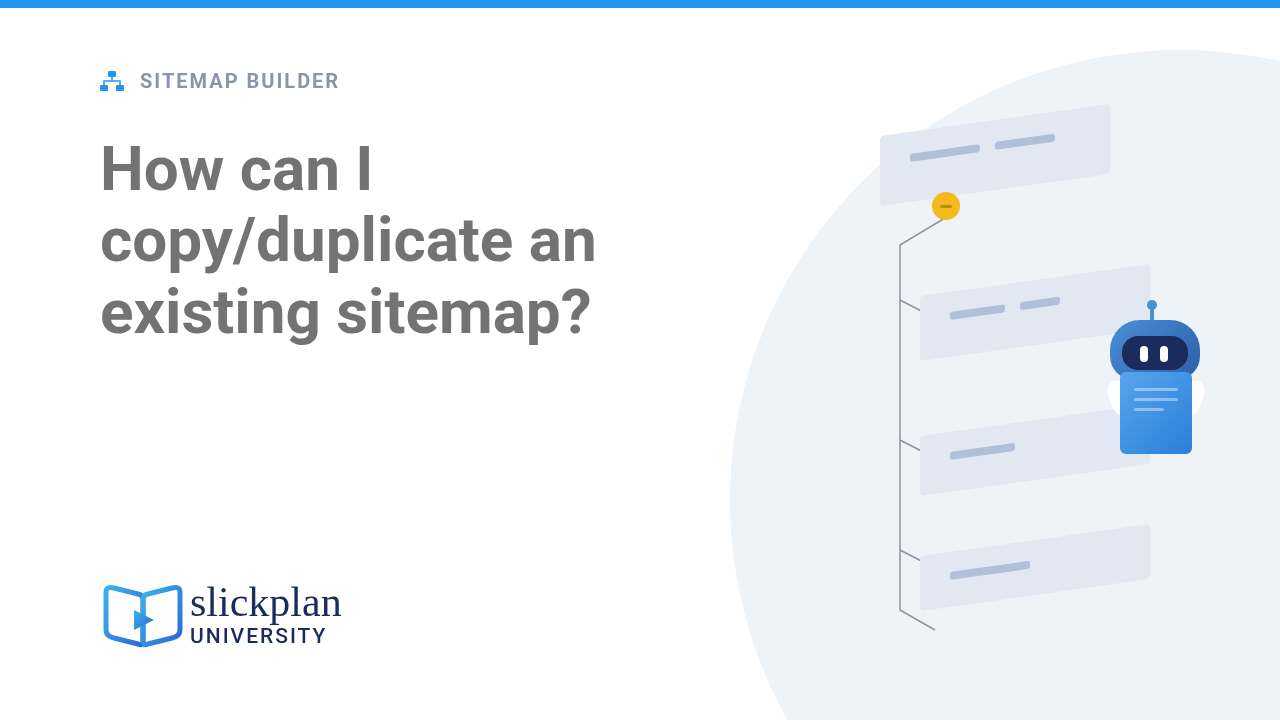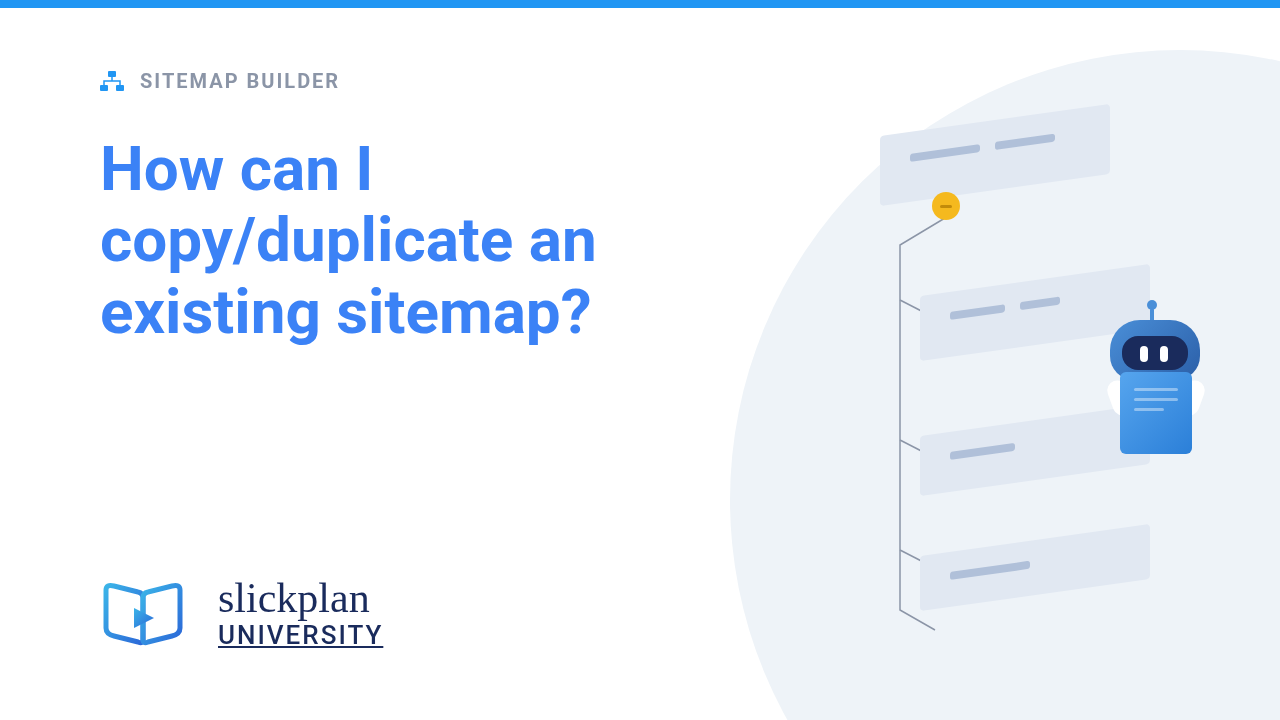--- a/index.html
+++ b/index.html
@@ -44,52 +44,52 @@
     .category-label {
       font-size: 20px;
       font-weight: 700;
       letter-spacing: 2px;
       color: #8b95a7;
     }
     .headline {
       font-size: 62px;
       font-weight: 700;
       line-height: 1.15;
-      color: #3b82f6;
+      color: #737373;
       max-width: 700px;
     }
     .footer-logo {
       position: absolute;
       bottom: 70px;
       left: 100px;
       display: flex;
-      gap: 32px;
+      align-items: center;
+      gap: 4px;
       z-index: 1;
     }
     .book-icon {
       width: 86px;
       height: 68px;
     }
     .brand-text {
       display: flex;
       flex-direction: column;
     }
     .brand-name {
       font-family: 'Brush Script MT', cursive;
       font-size: 42px;
       color: #1a2b5c;
       line-height: 0.9;
     }
     .brand-sub {
-      font-size: 26px;
+      font-size: 21px;
       font-weight: 500;
       letter-spacing: 2px;
       color: #1a2b5c;
       margin-top: 2px;
-      text-decoration: underline;
     }
     .illustration {
       position: absolute;
       right: 60px;
       top: 100px;
       width: 420px;
       height: 560px;
       z-index: 1;
     }
     .card {

